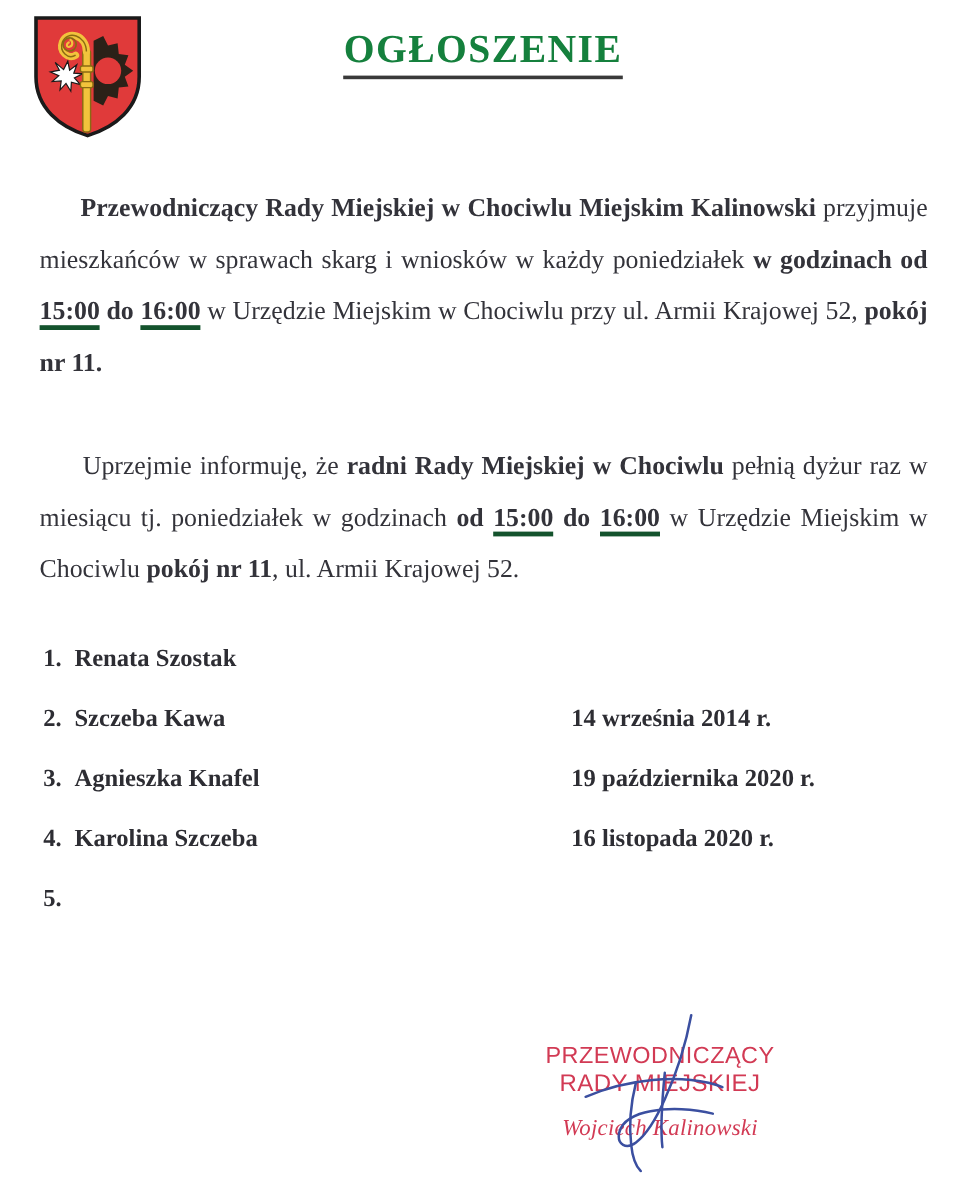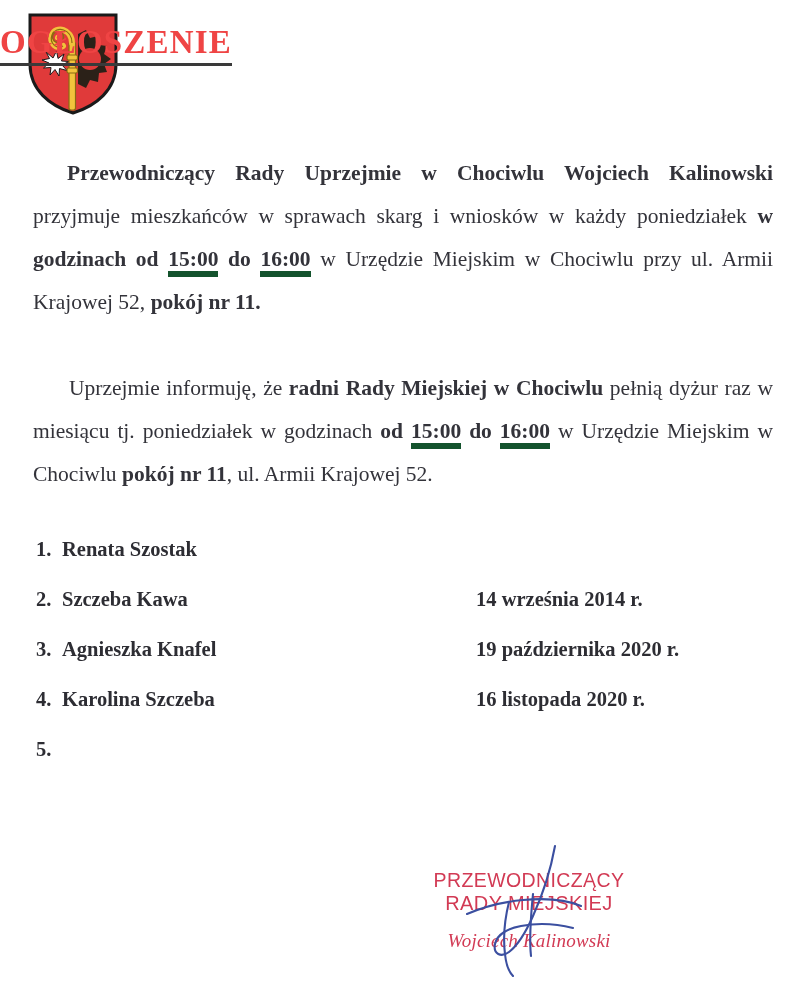--- a/index.html
+++ b/index.html
@@ -36,25 +36,25 @@
     width: 94px;
     height: 104px;
   }
   .crest svg { display: block; width: 100%; height: 100%; }
 
   .doc-title {
     position: absolute;
     left: 0;
     right: 0;
     top: 24px;
-    text-align: left;
+    text-align: center;
     font-size: 33px;
     font-weight: bold;
     letter-spacing: 1.2px;
-    color: #ef4444;
+    color: #15803d;
   }
   .doc-title span.ul {
     border-bottom: 3px solid #3a3a3a;
     padding-bottom: 3px;
   }
 
   
   .body-text {
     position: absolute;
     left: 33px;
@@ -71,21 +71,21 @@
     text-indent: 34px;
     text-align: justify;
     text-justify: inter-word;
   }
   .para.p2 { margin-top: 43px; text-indent: 36px; }
 
   .para b { font-weight: bold; }
   .para u.time {
     font-weight: bold;
     text-decoration: none;
-    border-bottom: 6px solid #14532d;
+    border-bottom: 4px solid #14532d;
   }
 
   
   .list {
     position: absolute;
     left: 36px;
     top: 538px;
     width: 740px;
     font-size: 20.5px;
     font-weight: bold;
@@ -103,21 +103,21 @@
   .list-name {
     flex: 0 0 414px;
   }
   .list-date {
     flex: 1 1 auto;
   }
 
   
   .sigblock {
     position: absolute;
-    left: 405px;
+    left: 426px;
     top: 842px;
     width: 250px;
     height: 135px;
   }
   .stamp {
     position: absolute;
     left: 8px;
     top: 28px;
     width: 232px;
     text-align: center;
@@ -181,21 +181,21 @@
     </div>
 
     <div class="doc-title">
       <span class="ul">OGŁOSZENIE</span>
     </div>
   </div>
 
   <div class="body-text">
 
     <p class="para p1">
-      <b>Przewodniczący Rady Uprzejmie w Chociwlu Wojciech Kalinowski</b><span> przyjmuje mieszkańców w sprawach skarg i wniosków w każdy poniedziałek </span><b>w godzinach od </b><u class="time">15:00</u><b> do </b><u class="time">16:00</u><span> w Urzędzie Miejskim w Chociwlu przy ul. Armii Krajowej 52, </span><b>pokój nr 11.</b>
+      <b>Przewodniczący Rady Miejskiej w Chociwlu Miejskim Kalinowski</b><span> przyjmuje mieszkańców w sprawach skarg i wniosków w każdy poniedziałek </span><b>w godzinach od </b><u class="time">15:00</u><b> do </b><u class="time">16:00</u><span> w Urzędzie Miejskim w Chociwlu przy ul. Armii Krajowej 52, </span><b>pokój nr 11.</b>
     </p>
 
     <p class="para p2">
       <span>Uprzejmie informuję, że </span><b>radni Rady Miejskiej w Chociwlu</b><span> pełnią dyżur raz w miesiącu tj. poniedziałek w godzinach </span><b>od </b><u class="time">15:00</u><b> do </b><u class="time">16:00</u><span> w Urzędzie Miejskim w Chociwlu </span><b>pokój nr 11</b><span>, ul. Armii Krajowej 52.</span>
     </p>
   </div>
 
   <div class="list" id="councillor-list">
       <div class="list-row">
         <span class="list-num">1.</span>

